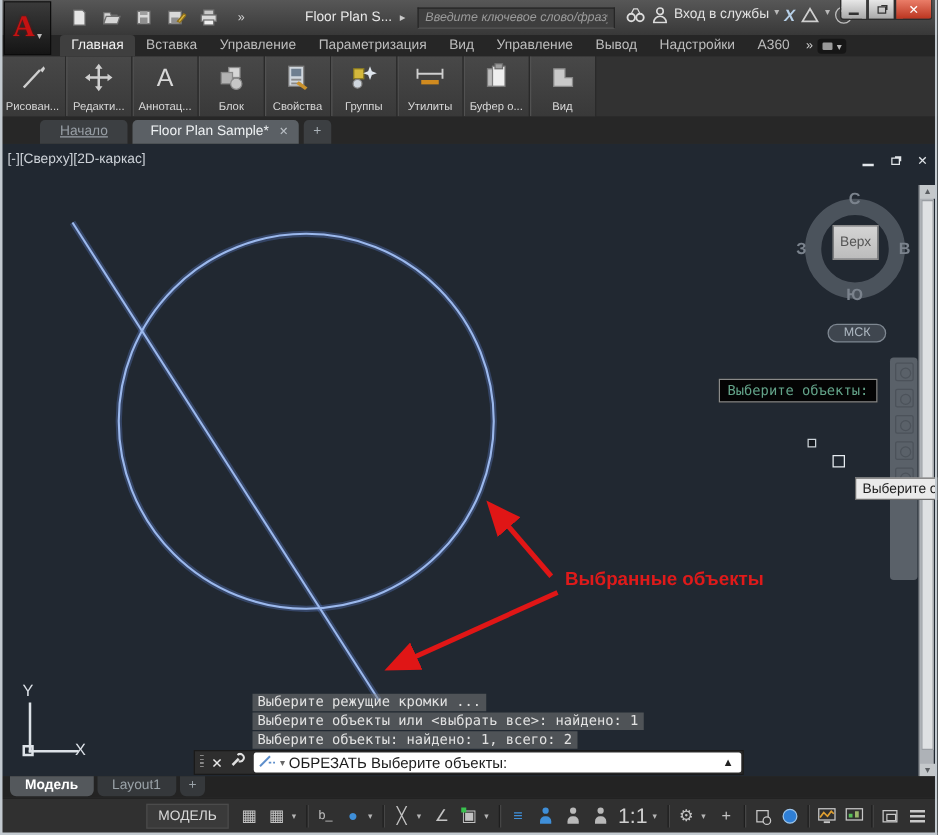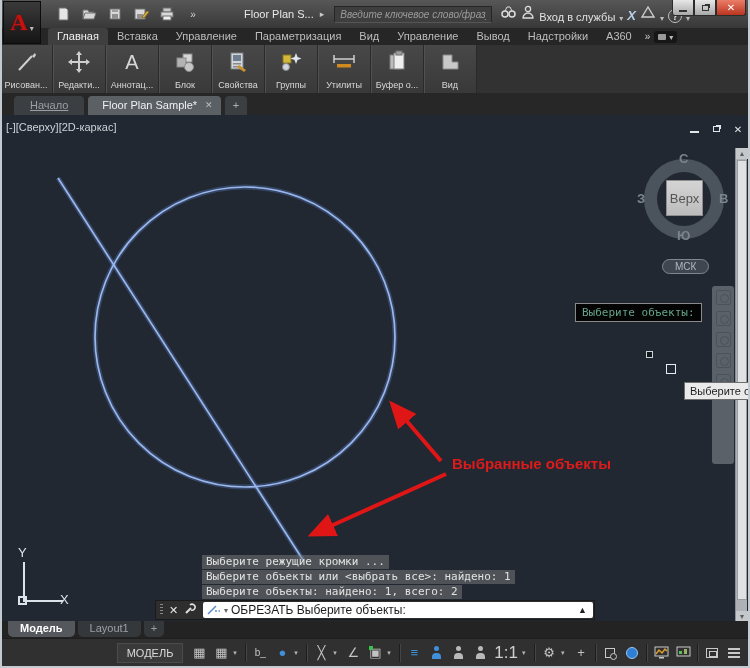--- a/index.html
+++ b/index.html
@@ -31,21 +31,21 @@
   .qat { display:flex; align-items:center; gap:8px; margin-left:6px; }
   .qat .qi { width:18px; height:18px; display:flex; align-items:center; justify-content:center; }
   .tb-sep-arrow { color:#c9c9c9; font-size:9px; margin-left:6px; }
   .doc-title { color:#e8e8e8; font-size:11px; margin-left:42px; white-space:nowrap; }
   .search {
     margin-left:10px; width:158px; height:17px;
     background:#3e3e3e; border:1px solid #262626; border-bottom-color:#555;
     color:#ccc; font-size:10px; padding:0 5px; font-family:"Liberation Sans",sans-serif;
   }
   .search::placeholder { color:#9b9b9b; font-style:italic; }
-  .tbr { display:flex; align-items:flex-end; gap:4px; margin-left:8px; }
+  .tbr { display:flex; align-items:flex-start; gap:4px; margin-left:8px; }
   .tbr .sign { color:#e2e2e2; font-size:11px; white-space:nowrap; }
   .caret { color:#b9b9b9; font-size:8px; }
   .exch { color:#b7d0e8; font-weight:bold; font-style:italic; font-size:13px; }
   .helpc {
     width:14px; height:14px; border-radius:50%; border:1px solid #bfbfbf;
     color:#e3e3e3; font-size:10px; font-weight:bold;
     display:flex; align-items:center; justify-content:center;
   }
   .winbtns { position:absolute; top:0; right:4px; display:flex; z-index:46; }
   .wb {
@@ -91,21 +91,21 @@
 
   
   .filetabs {
     position:absolute; top:93px; left:0; width:750px; height:22px;
     background:#272727; display:flex; align-items:flex-end; z-index:37;
   }
   .ftab {
     font-size:11px; padding:3px 16px 4px; border-radius:4px 4px 0 0;
     margin-left:4px; white-space:nowrap;
   }
-  .ftab.start { background:#3c3f42; color:#989fa6; margin-left:14px;text-decoration:underline; }
+  .ftab.start { background:#3c3f42; color:#989fa6; margin-left:32px;text-decoration:underline; }
   .ftab.active { background:#5b6065; color:#eef1f3; padding:3px 8px 4px 14px; display:flex; gap:8px; align-items:center; }
   .ftab.active .fclose { color:#b9bfc5; font-size:9px; }
   .ftab.add { background:#3c3f42; color:#aab2b9; padding:3px 8px 4px; }
 
   
   .canvas {
     position:absolute; top:115px; left:0; width:750px; height:506px;
     background:#212831; overflow:hidden; z-index:10;
   }
   .vplabel { position:absolute; top:6px; left:6px; color:#cdd2d8; font-size:11px; z-index:12; }
@@ -116,23 +116,23 @@
 
   .geom { position:absolute; top:0; left:0; z-index:11; }
 
   
   .vc-ring {
     position:absolute; left:644px; top:44px; width:80px; height:80px;
     border-radius:50%; border:13px solid rgba(140,148,158,0.40); z-index:12;
   }
   .vc-letter { position:absolute; color:#7b838d; font-size:13px; font-weight:bold; z-index:13; }
   .vc-face {
-    position:absolute; left:666px; top:65px; width:37px; height:36px;
+    position:absolute; left:666px; top:65px; width:37px; height:28px;
     background:linear-gradient(#d4d4d4,#bcbcbc); border:1px solid #8d8d8d;
-    color:#555; font-size:13px; display:flex; align-items:center; justify-content:center; z-index:13;
+    color:#555; font-size:11px; display:flex; align-items:center; justify-content:center; z-index:13;
   }
   .vc-wcs {
     position:absolute; left:662px; top:144px; padding:1px 12px;
     border:1px solid #7e8791; border-radius:8px; background:rgba(171,179,188,0.22);
     color:#aeb8c2; font-size:10px; z-index:13;
   }
 
   
   .scrollbar {
     position:absolute; left:735px; top:33px; width:12px; height:474px;

